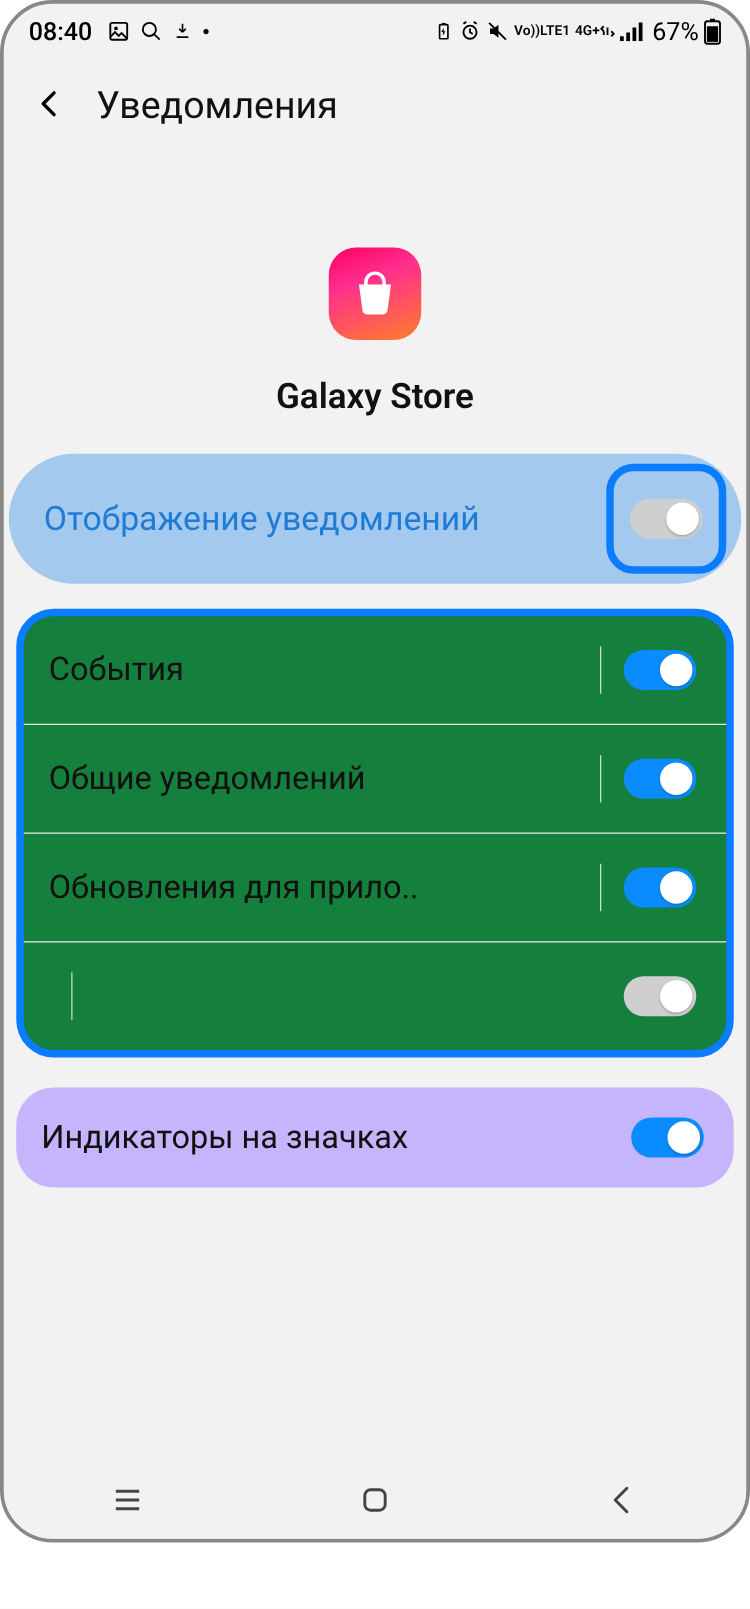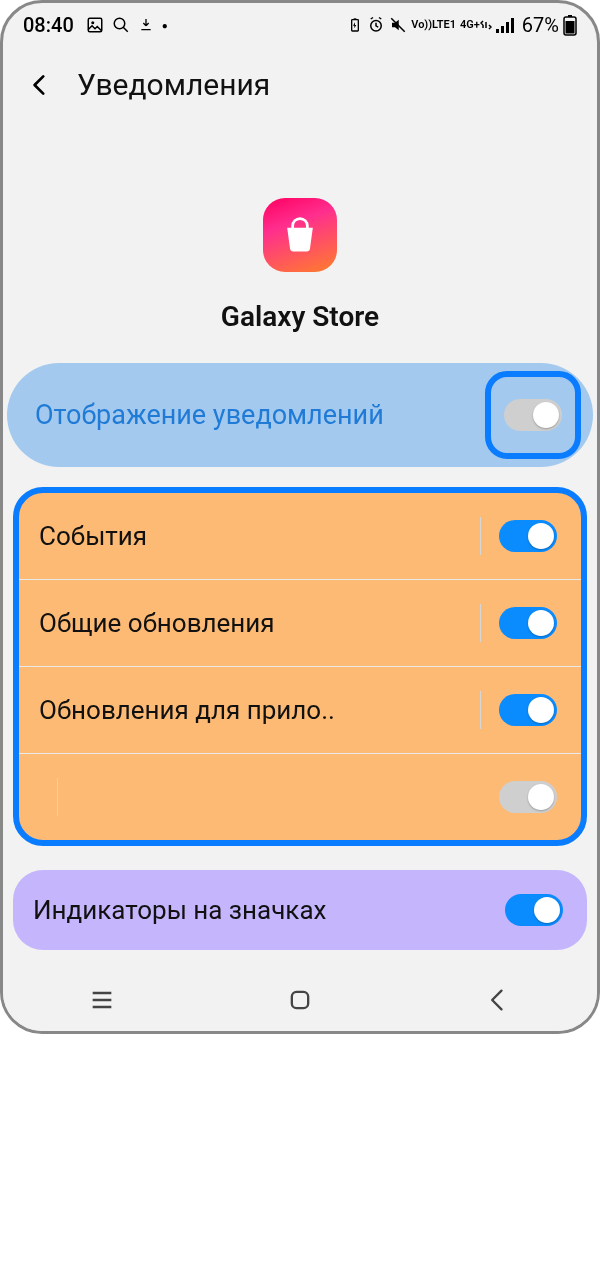--- a/index.html
+++ b/index.html
@@ -5,21 +5,21 @@
   * { box-sizing: border-box; margin: 0; padding: 0; }
   body {
     font-family: -apple-system, Roboto, "Segoe UI", Arial, sans-serif;
     background: #fff;
     width: 600px;
     height: 1287px;
     overflow: hidden;
   }
   .phone {
     width: 600px;
-    height: 1034px;
+    height: 1234px;
     border: 3px solid #888;
     border-radius: 42px;
     background: #f2f2f2;
     position: relative;
     overflow: hidden;
   }
   
   .status-bar {
     height: 44px;
     display: flex;
@@ -36,21 +36,21 @@
   }
   .status-left .time { font-weight: 500; margin-right:4px;}
   .status-icon { display:inline-flex; align-items:center; justify-content:center; }
   .status-right { gap:4px; font-size:18px;}
   .small-txt { font-size:11px; line-height:10px; font-weight:600;}
   .stack { display:flex; flex-direction:row; align-items:center;}
   .battery-pct { font-size:20px; margin-left:2px;}
   
   .header {
     display:flex;
-    align-items:flex-end;
+    align-items:center;
     padding: 20px 24px 16px 24px;
     gap: 24px;
   }
   .back-chevron svg { width:26px; height:26px; }
   .header-title { font-size:30px; font-weight:400; color:#111;}
   
   .app-row {
     margin-top: 80px;
     display:flex;
     align-items:center;
@@ -98,21 +98,21 @@
   .toggle.off .knob { right:3px; }
   .toggle.on { background:#0a8cff; }
   .toggle.on .knob { right:3px; }
   
   .section-label {
     font-size:22px; color:#7d7d7d;
     padding: 12px 28px 10px 28px;
   }
   
   .card {
-    background:#fdba74;
+    background:#15803d;
     border-radius:30px;
     margin: 0 10px 24px 10px;
   }
   .card.highlight {
     border:6px solid #0a7cff;
   }
   .row {
     display:flex; align-items:center; justify-content:space-between;
     padding:24px 24px 24px 20px;
     border-bottom:1px solid #e9e9e9;
@@ -243,21 +243,21 @@
 
   <div class="card highlight">
     <div class="row">
       <span class="row-label">События</span>
       <span class="row-divider"></span>
       <div class="toggle on">
           <div class="knob"></div>
         </div>
     </div>
     <div class="row">
-      <span class="row-label">Общие обновления</span>
+      <span class="row-label">Общие уведомлений</span>
       <span class="row-divider"></span>
       <div class="toggle on">
           <div class="knob"></div>
         </div>
     </div>
     <div class="row">
       <span class="row-label">Обновления для прило..</span>
       <span class="row-divider"></span>
       <div class="toggle on">
           <div class="knob"></div>

